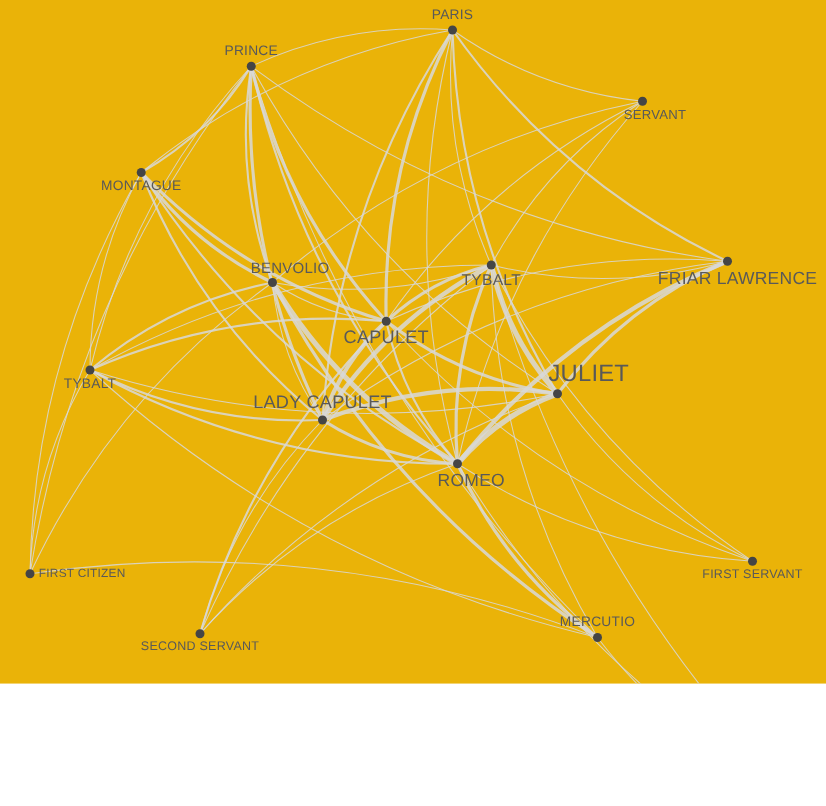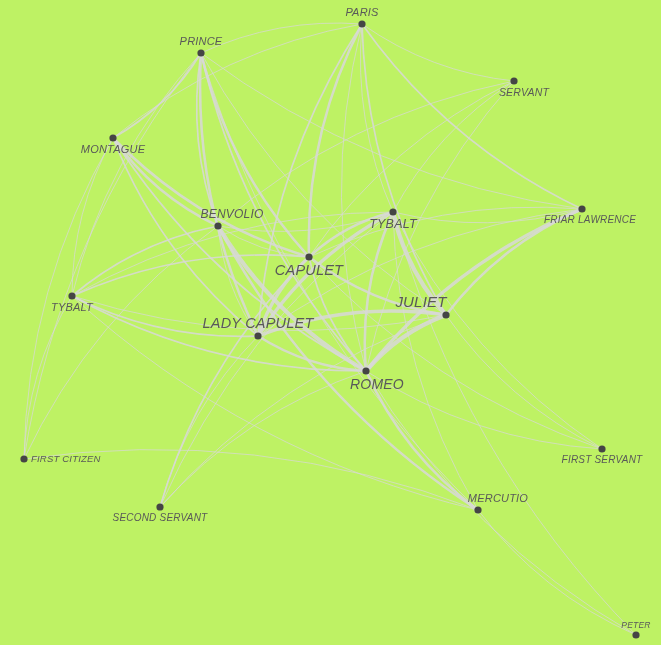--- a/index.html
+++ b/index.html
@@ -4,24 +4,23 @@
 <style>
   html, body {
     margin: 0;
     padding: 0;
     background: #ffffff;
     font-family: "Liberation Sans", "DejaVu Sans", sans-serif;
   }
   #network-canvas-wrap {
     position: relative;
     width: 661px;
-    height: 645px;
-    background: #bef264;
+    height: 547px;
+    background: #eab308;
     overflow: hidden;
-    font-style: italic;
   }
   #edges-layer {
     position: absolute;
     left: 0; top: 0;
   }
   #labels-layer {
     position: absolute;
     left: 0; top: 0;
     width: 100%; height: 100%;
     pointer-events: none;
@@ -130,25 +129,25 @@
       <circle cx="160" cy="507" r="3.6" fill="#454545"></circle>
       <circle cx="636" cy="635" r="3.6" fill="#454545"></circle>
     </svg>
   <div id="labels-layer">
       <div class="node-label" style="font-size: 11px; color: rgb(89, 89, 89); left: 362px; top: 18px; transform: translate(-50%, -100%);">PARIS</div>
       <div class="node-label" style="font-size: 11px; color: rgb(89, 89, 89); left: 201px; top: 47px; transform: translate(-50%, -100%);">PRINCE</div>
       <div class="node-label" style="font-size: 10.5px; color: rgb(89, 89, 89); left: 524px; top: 87px; transform: translate(-50%, 0px);">SERVANT</div>
       <div class="node-label" style="font-size: 11px; color: rgb(89, 89, 89); left: 113px; top: 144px; transform: translate(-50%, 0px);">MONTAGUE</div>
       <div class="node-label" style="font-size: 12px; color: rgb(89, 89, 89); left: 232px; top: 220px; transform: translate(-50%, -100%);">BENVOLIO</div>
       <div class="node-label" style="font-size: 12.5px; color: rgb(89, 89, 89); left: 393px; top: 218px; transform: translate(-50%, 0px);">TYBALT</div>
-      <div class="node-label" style="font-size: 10px; color: rgb(89, 89, 89); left: 582px; top: 215px; transform: translate(-50%, 0px); padding-left: 16px;">FRIAR LAWRENCE</div>
+      <div class="node-label" style="font-size: 14px; color: rgb(89, 89, 89); left: 582px; top: 215px; transform: translate(-50%, 0px); padding-left: 16px;">FRIAR LAWRENCE</div>
       <div class="node-label" style="font-size: 14.5px; color: rgb(89, 89, 89); left: 309px; top: 263px; transform: translate(-50%, 0px);">CAPULET</div>
       <div class="node-label" style="font-size: 11px; color: rgb(89, 89, 89); left: 72px; top: 302px; transform: translate(-50%, 0px);">TYBALT</div>
-      <div class="node-label" style="font-size: 15px; color: rgb(89, 89, 89); left: 421px; top: 309px; transform: translate(-50%, -100%);">JULIET</div>
+      <div class="node-label" style="font-size: 19px; color: rgb(89, 89, 89); left: 471px; top: 309px; transform: translate(-50%, -100%);">JULIET</div>
       <div class="node-label" style="font-size: 14.5px; color: rgb(89, 89, 89); left: 258px; top: 330px; transform: translate(-50%, -100%);">LADY CAPULET</div>
       <div class="node-label" style="font-size: 14px; color: rgb(89, 89, 89); left: 366px; top: 377px; transform: translate(-50%, 0px); margin-left: 11px;">ROMEO</div>
       <div class="node-label" style="font-size: 9.5px; color: rgb(89, 89, 89); left: 31px; top: 459px; transform: translate(0px, -50%);">FIRST CITIZEN</div>
       <div class="node-label" style="font-size: 10px; color: rgb(89, 89, 89); left: 602px; top: 455px; transform: translate(-50%, 0px);">FIRST SERVANT</div>
-      <div class="node-label" style="font-size: 11px; color: rgb(89, 89, 89); left: 478px; top: 504px; transform: translate(-50%, -100%); margin-left: 20px;">MERCUTIO</div>
+      <div class="node-label" style="font-size: 11px; color: rgb(89, 89, 89); left: 478px; top: 504px; transform: translate(-50%, -100%);">MERCUTIO</div>
       <div class="node-label" style="font-size: 10px; color: rgb(89, 89, 89); left: 160px; top: 513px; transform: translate(-50%, 0px);">SECOND SERVANT</div>
       <div class="node-label" style="font-size: 8.5px; color: rgb(89, 89, 89); left: 636px; top: 629px; transform: translate(-50%, -100%);">PETER</div>
     </div>
 </div>
 
 </body></html>

